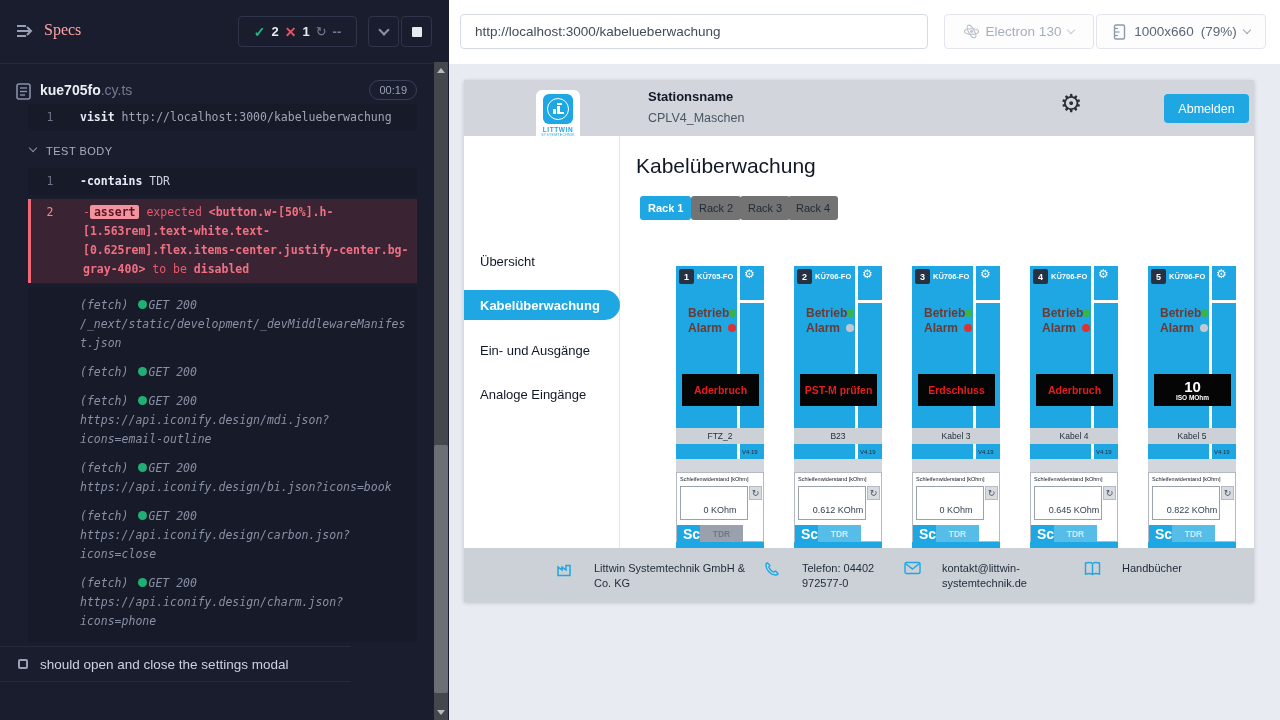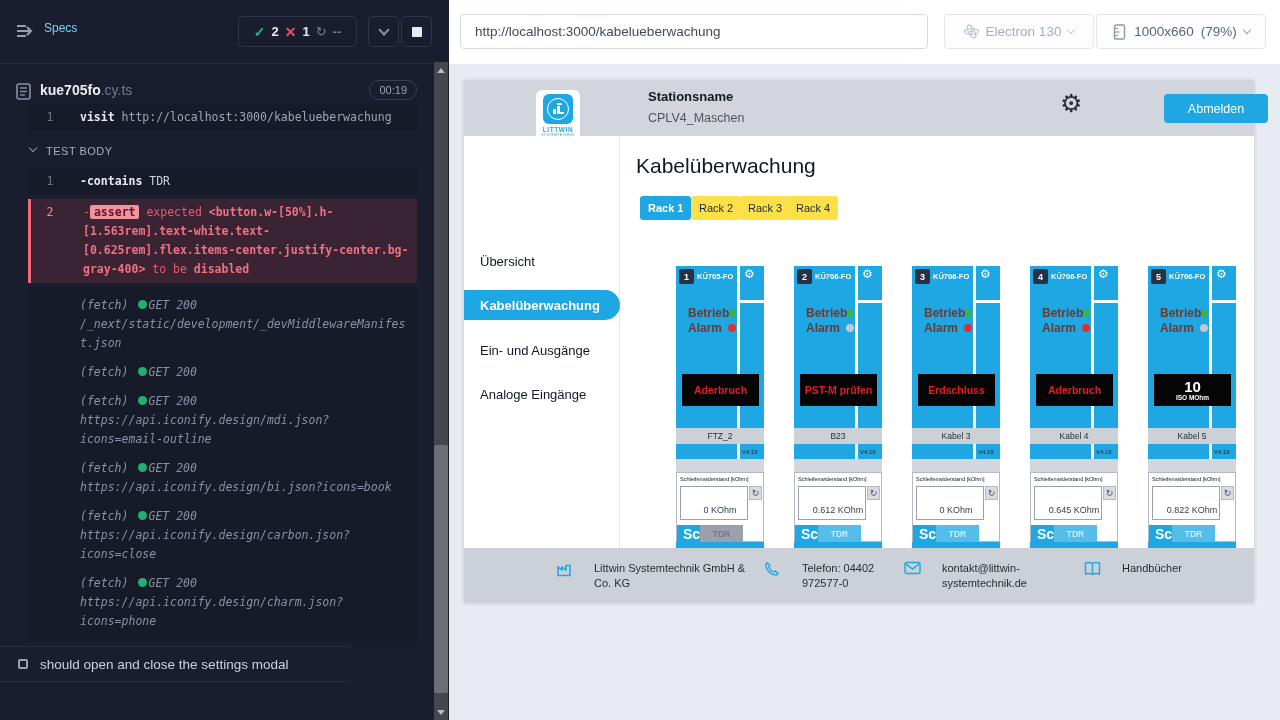--- a/index.html
+++ b/index.html
@@ -5,21 +5,21 @@
   * { box-sizing: border-box; }
   html,body { margin:0; padding:0; }
   body {
     width:1280px; height:720px; position:relative; overflow:hidden;
     background:#e8ebf2; font-family:"Liberation Sans", sans-serif;
   }
   
   .reporter { position:absolute; left:0; top:0; width:433px; height:720px; background:#1a1d2d; }
   .rep-header { position:absolute; top:0; left:0; width:433px; height:64px; border-bottom:1px solid #262a3e; }
   .specs-icon { position:absolute; left:16px; top:23px; }
-  .specs-label { position:absolute; left:44px; top:21px; color:#7dd3fc; font-size:12px; }
+  .specs-label { position:absolute; left:44px; top:21px; color:#fca5a5; font-size:16px;font-family:Liberation Serif, serif; }
   .stats-box { position:absolute; left:238px; top:16px; width:119px; height:31px; border:1px solid #30344a;
     border-radius:4px; display:flex; align-items:center; justify-content:center; gap:6px; font-size:13px; }
   .stat-num { color:#e8eaf2; font-weight:bold; }
   .stat-dim { color:#767c93; font-weight:bold; }
   .check { color:#24b47e; font-weight:bold; font-size:14px; }
   .cross { color:#e45464; font-weight:bold; font-size:14px; }
   .pend  { color:#767c93; font-size:13px; }
   .icon-btn { position:absolute; top:16px; width:31px; height:31px; border:1px solid #30344a; border-radius:4px;
     display:flex; align-items:center; justify-content:center; }
   .chev-down { width:8px; height:8px; border-right:2px solid #8a90a8; border-bottom:2px solid #8a90a8;
@@ -82,33 +82,33 @@
   .logo-sq { width:30px; height:30px; background:#1ea7e3; border-radius:6px; position:relative; }
   .logo-ring { position:absolute; left:4px; top:4px; width:22px; height:22px; border:1.6px solid #fff; border-radius:50%; }
   .logo-bars { position:absolute; left:10px; top:11px; width:11px; height:9px; }
   .logo-bars i { position:absolute; background:#fff; }
   .logo-t1 { font-size:6.5px; font-weight:bold; color:#1ea7e3; letter-spacing:0.6px; margin-top:2px; }
   .logo-t2 { font-size:3.5px; color:#1ea7e3; letter-spacing:0.3px; }
   .station-label { position:absolute; left:184px; top:9px; font-size:13px; font-weight:bold; color:#111827; }
   .station-name { position:absolute; left:184px; top:31px; font-size:12.5px; color:#4b5563; }
   .hdr-gear { position:absolute; left:596px; top:11px; font-size:25px; color:#2b2f36;
     font-family:"DejaVu Sans",sans-serif; line-height:1; }
-  .logout-btn { position:absolute; left:700px; top:14px; width:104px; height:29px; background:#1ea7e3;
+  .logout-btn { position:absolute; left:700px; top:14px; width:85px; height:29px; background:#1ea7e3;
     color:#fff; border:none; border-radius:4px; font-size:12.5px; font-family:"Liberation Sans",sans-serif; }
   .sidebar { position:absolute; left:0; top:56px; width:156px; height:412px; background:#fff;
     border-right:1px solid #e5e7eb; }
   .side-item { position:absolute; left:16px; font-size:13px; font-weight:500; color:#111827; }
   .side-active { position:absolute; left:0; top:154px; width:156px; height:30px; background:#1ea7e3;
     border-radius:0 15px 15px 0; color:#fff; font-size:13px; font-weight:bold;
     display:flex; align-items:center; padding-left:16px; }
   .page-title { position:absolute; left:172px; top:74px; font-size:21px; color:#111827; }
   .rack-tab { position:absolute; top:116px; height:24px; border-radius:3px; font-size:11px;
     display:flex; align-items:center; justify-content:center; padding:0 8px; }
   .rack-active { background:#1ea7e3; color:#fff; font-weight:bold; }
-  .rack-idle { background:#fde047; color:#1f2937;text-align:center; }
+  .rack-idle { background:#737373; color:#1f2937;text-align:center; }
   
   .card { position:absolute; top:186px; width:88px; height:282px; background:#1ea7e3; overflow:hidden; }
   .vline1 { position:absolute; left:61px; top:0; width:2.5px; height:162px; background:#fff; }
   .vline2 { position:absolute; left:61px; top:178px; width:2.5px; height:15px; background:#fff; }
   .col-hline { position:absolute; left:63.5px; top:34px; width:24.5px; height:2.5px; background:#fff; }
   .num-badge { position:absolute; left:3px; top:3px; width:15px; height:15px; background:#273142;
     color:#fff; font-size:9px; font-weight:bold; display:flex; align-items:center; justify-content:center;
     border-radius:2px; }
   .card-title { position:absolute; left:21px; top:6px; font-size:7.5px; font-weight:bold; color:#fff;text-align:center; }
   .card-gear { position:absolute; left:68px; top:2px; font-size:12px; color:#fff;

